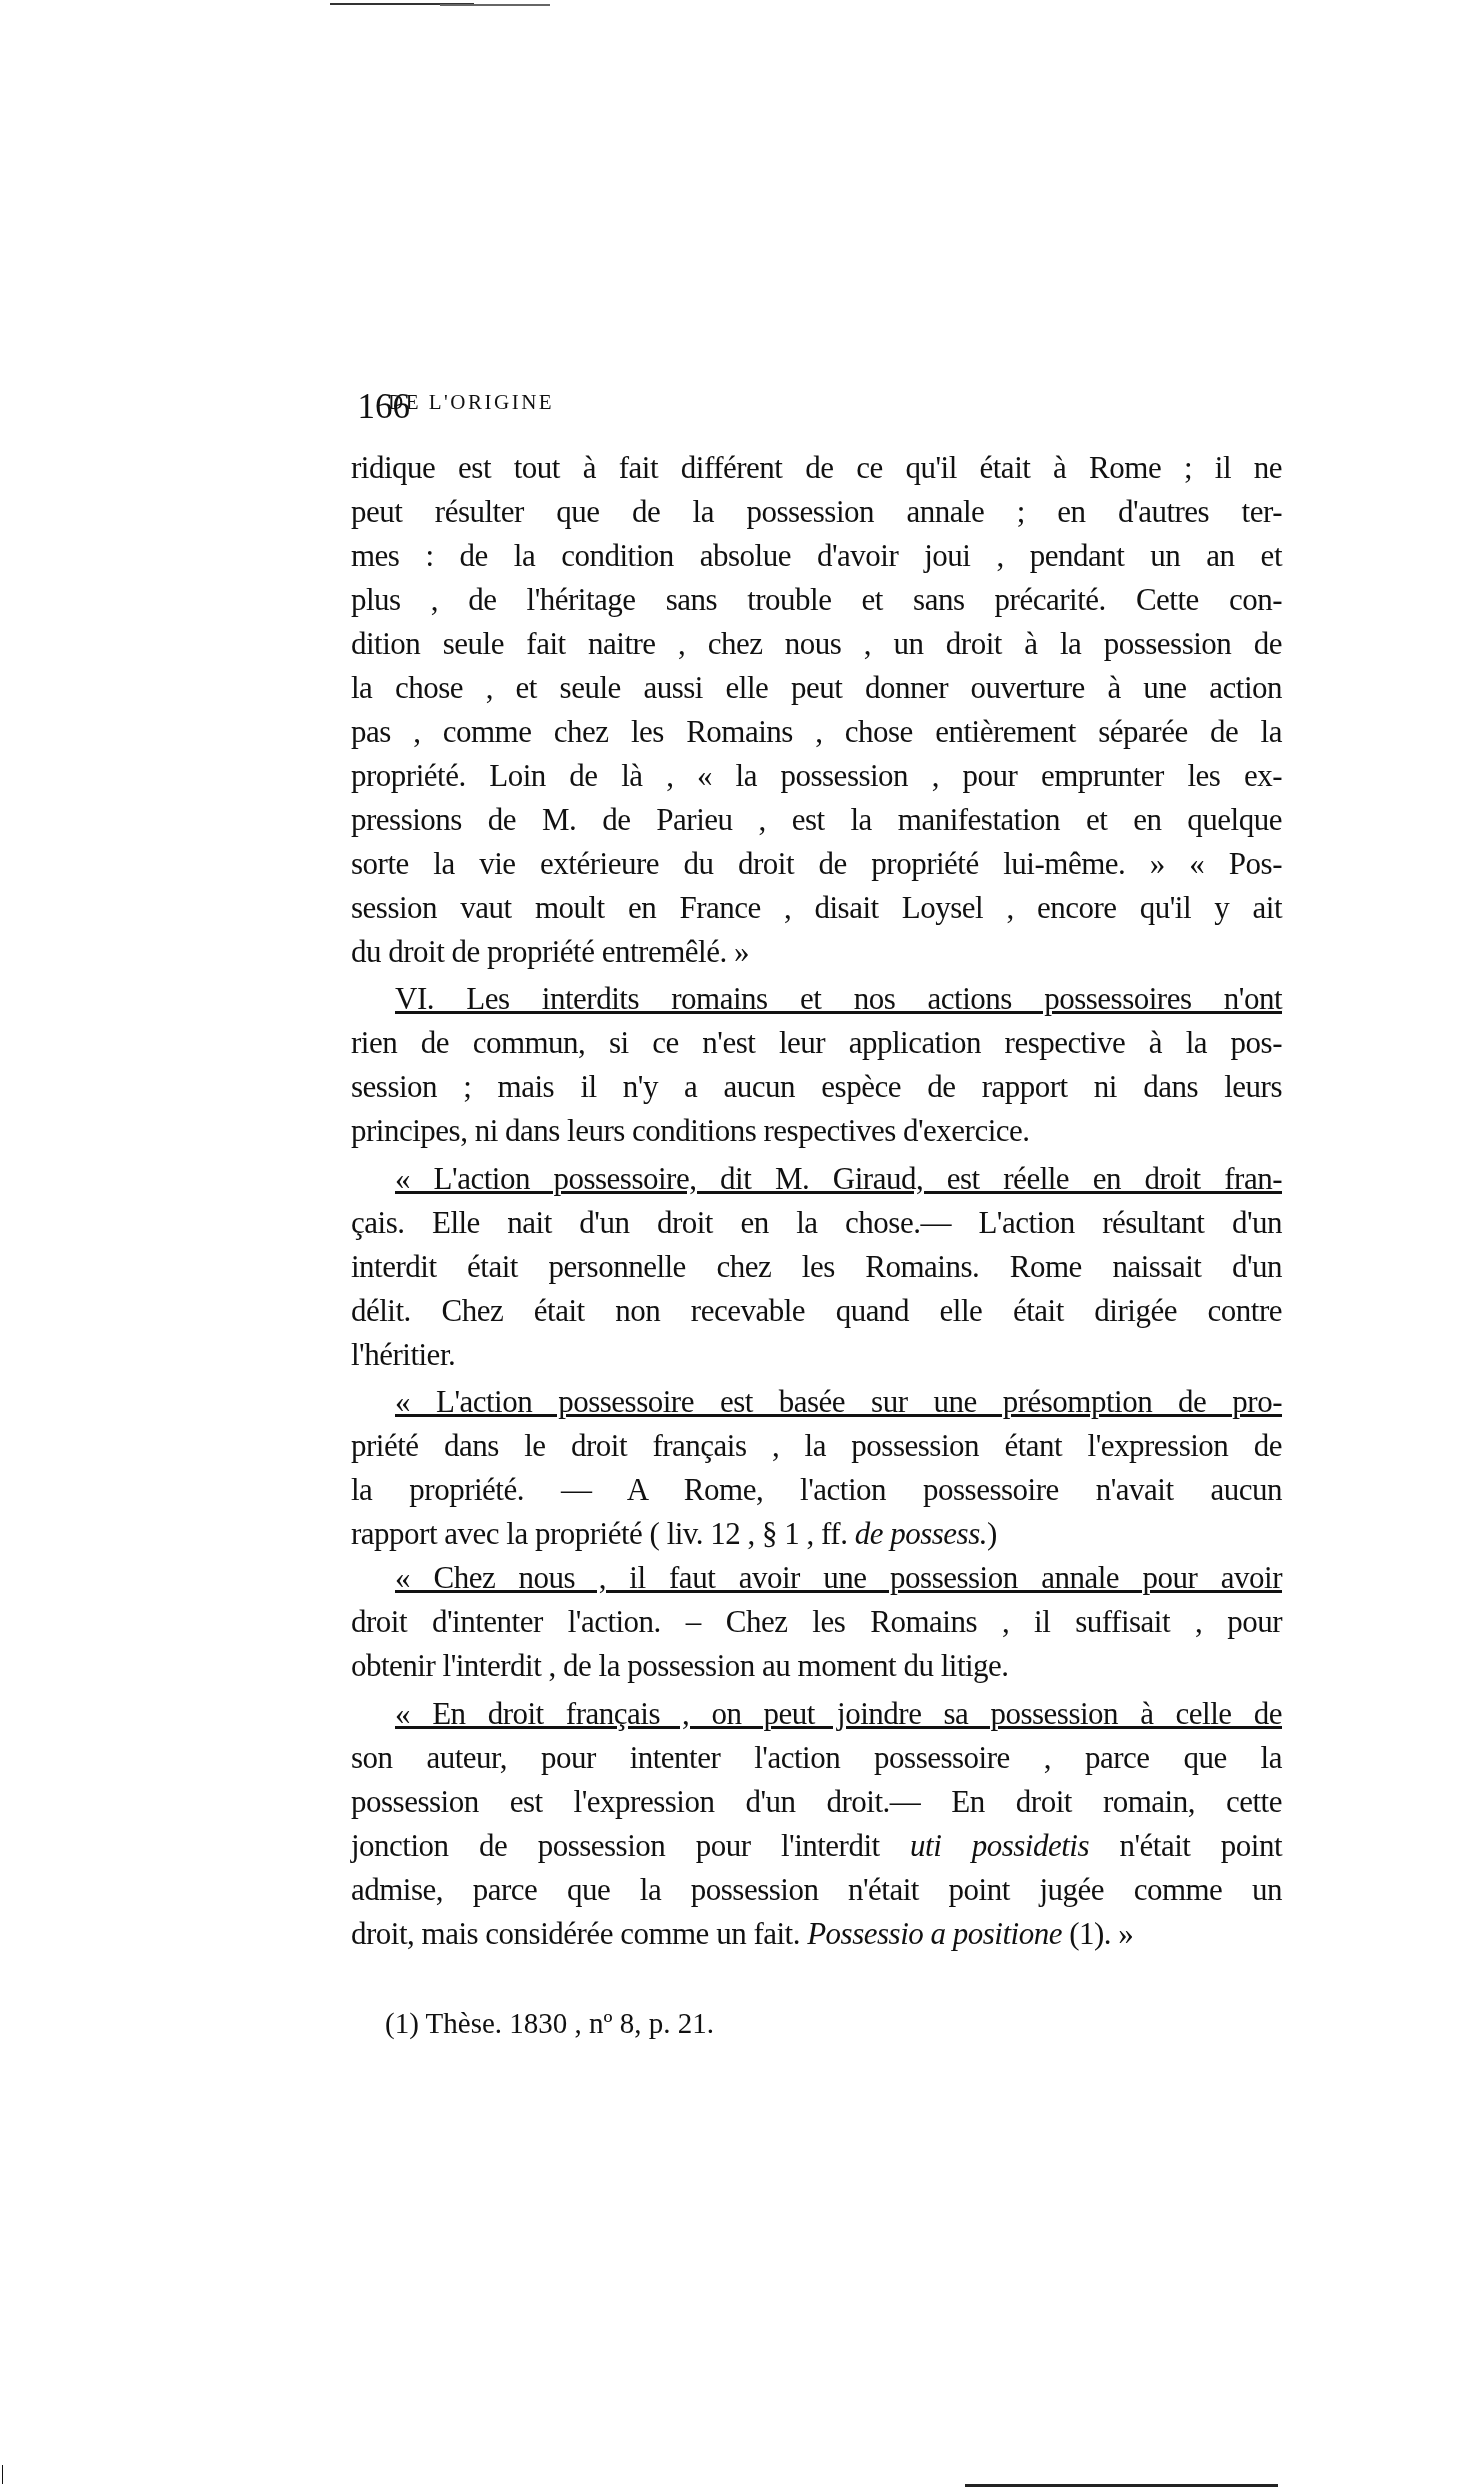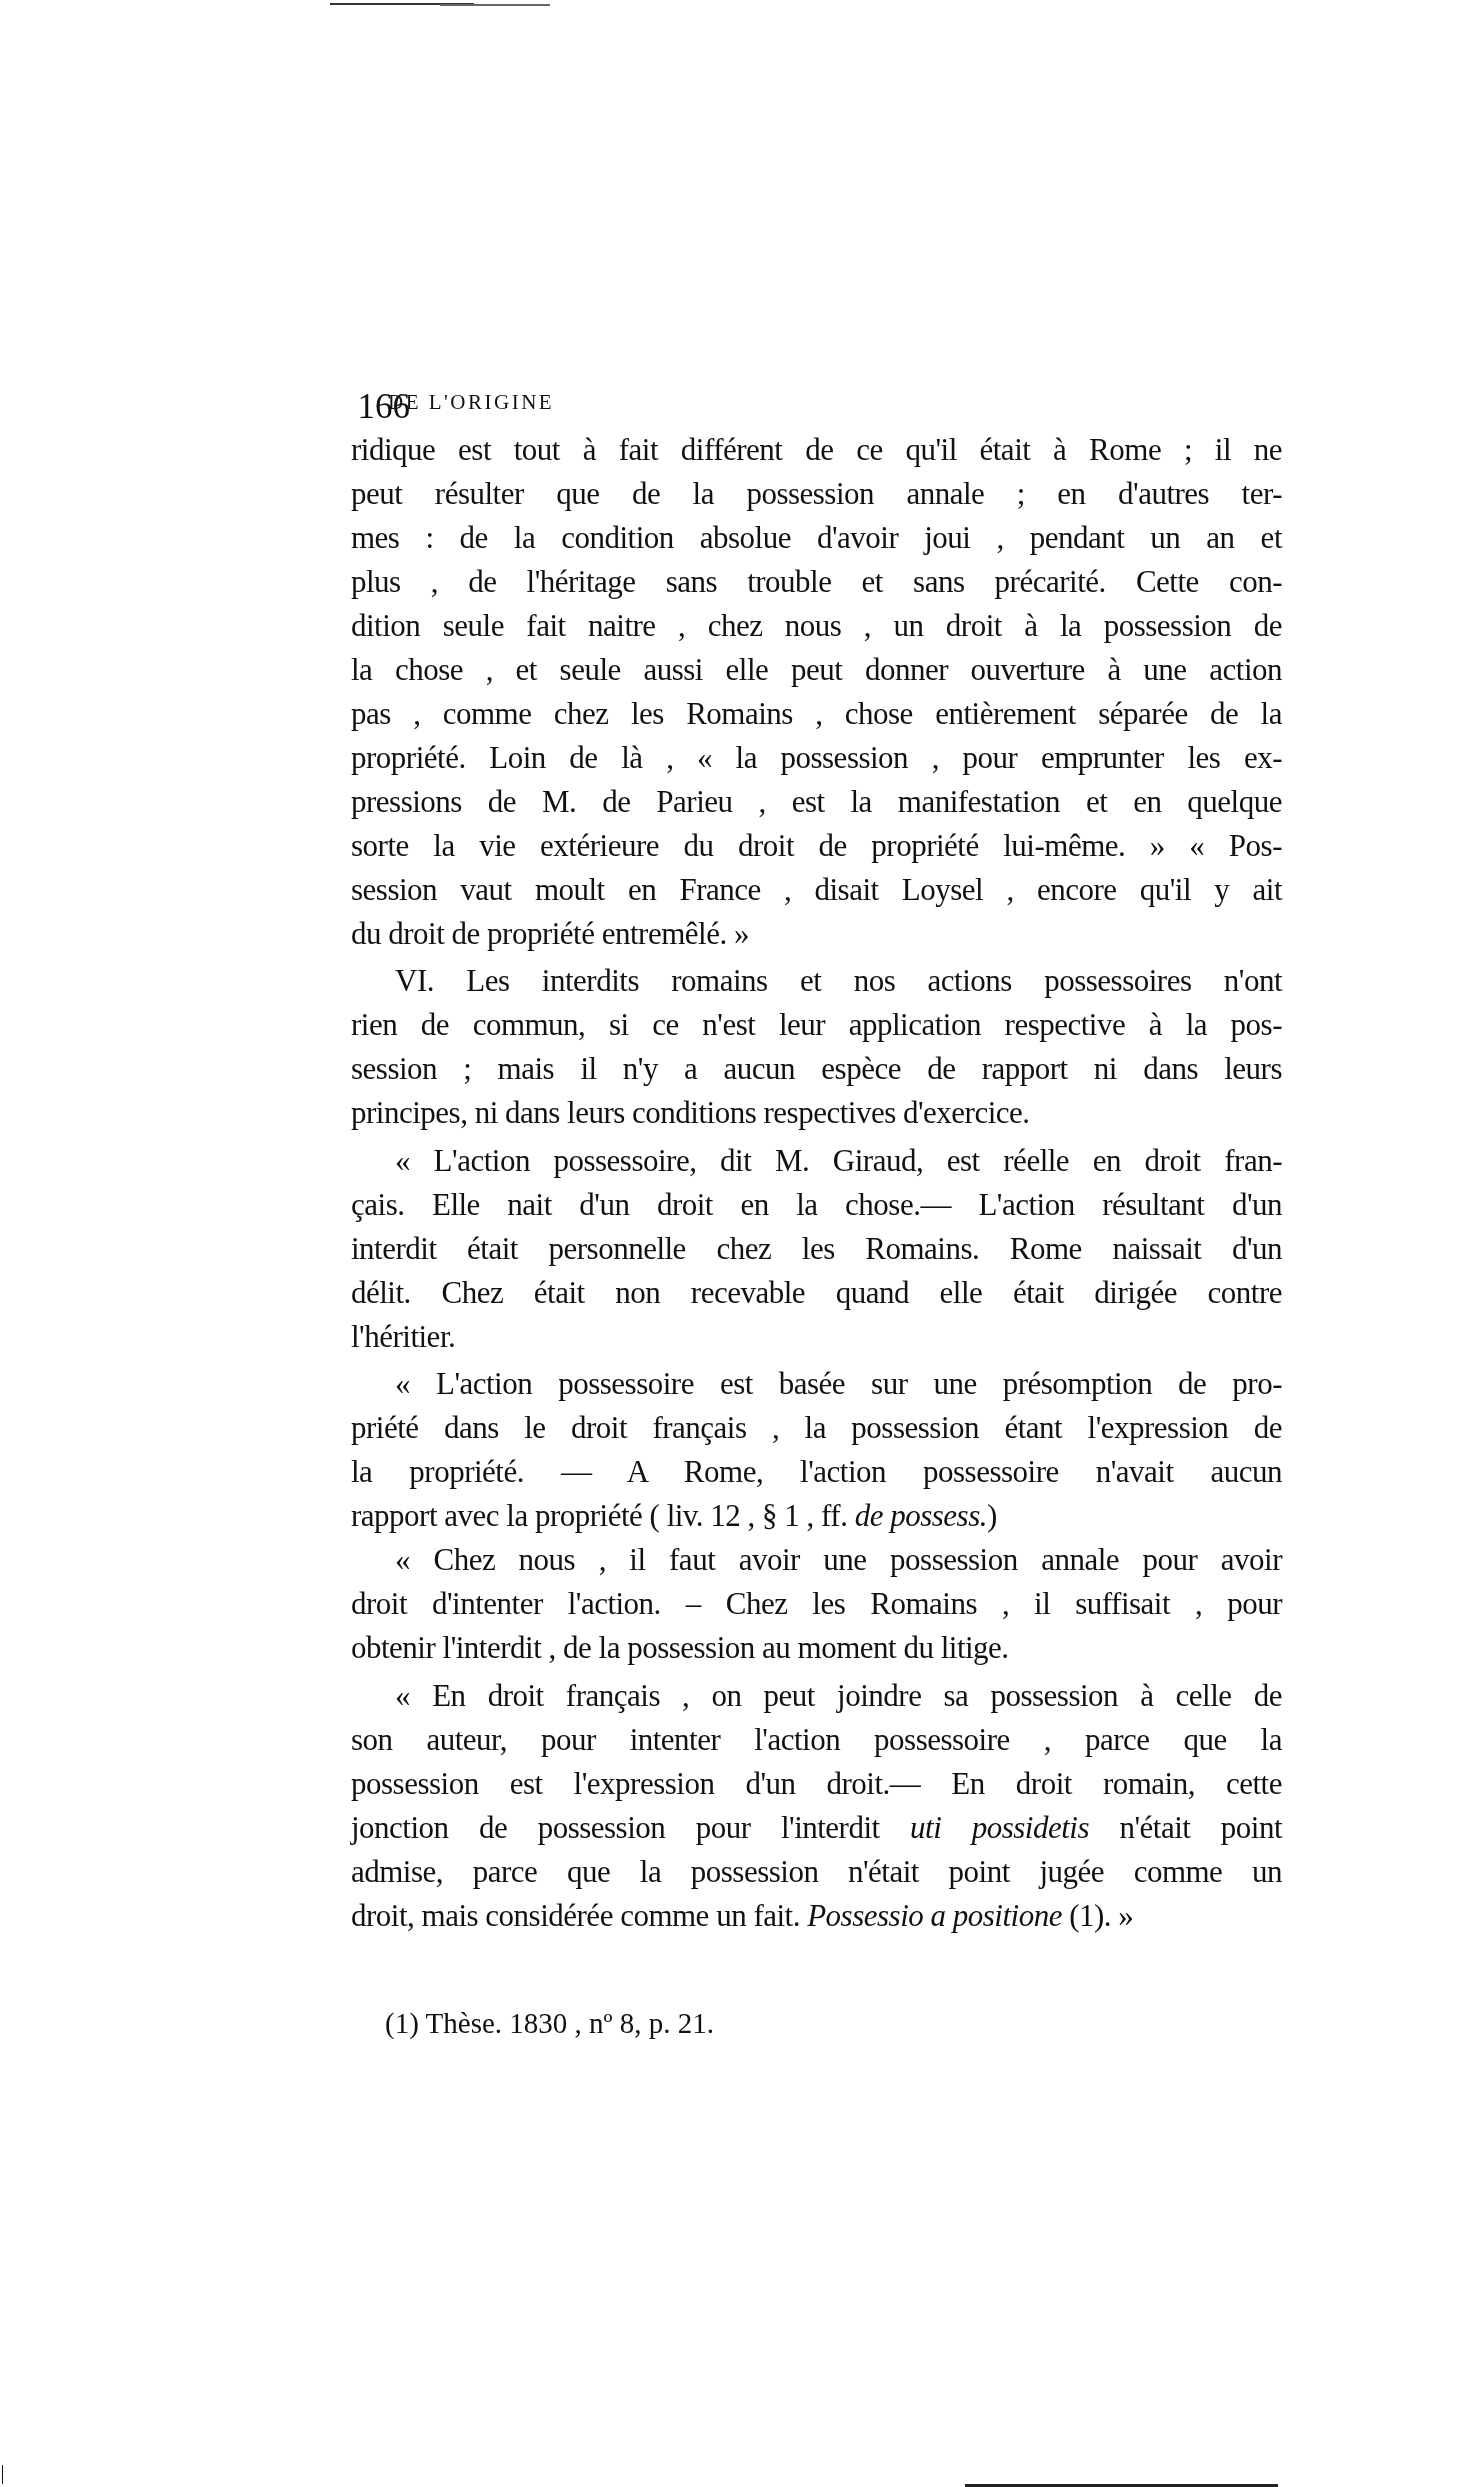--- a/index.html
+++ b/index.html
@@ -59,40 +59,41 @@
       top: 5.1px;
       text-align: left;
       font-size: 21px;
       letter-spacing: 2.5px;
       padding-left: 34px;
       box-sizing: border-box;
     }
     .body-text {
       position: absolute;
       left: 351px;
-      top: 428px;
+      top: 446px;
       width: 931px;
     }
     .line {
       display: block;
       height: 44px;
       line-height: 44px;
       font-size: 31px;
       text-align: justify;
       text-align-last: justify;
       white-space: nowrap;
       overflow: visible;
       transform-origin: left center;
       letter-spacing: -0.5px;
     }
     .line.last {
       text-align-last: left;
     }
     .line.indent {
       padding-left: 44px;
+      text-decoration: underline;
     }
     .line.gap {
       margin-top: 3.4px;
     }
     .line i {
       font-style: italic;
     }
     .footnote {
       position: absolute;
       left: 385px;

